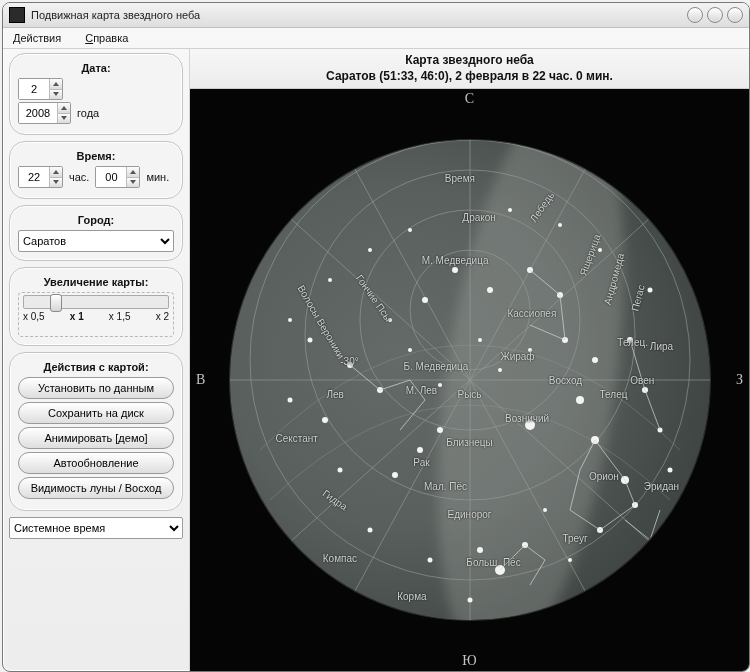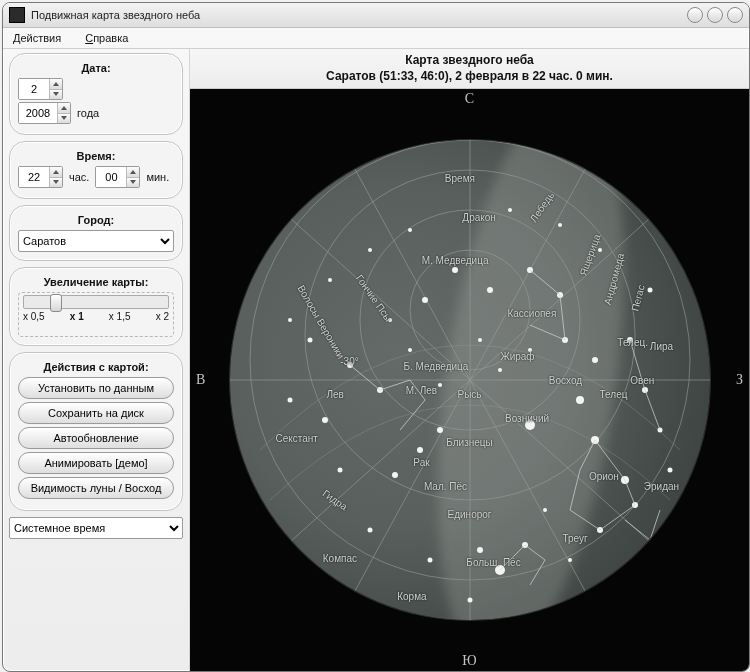--- a/index.html
+++ b/index.html
@@ -374,22 +374,22 @@
             <span>x 1,5</span>
             <span>x 2</span>
           </div>
         </div>
       </div>
 
       <div class="group">
         <div class="legend">Действия с картой:</div>
         <button class="btn">Установить по данным</button>
         <button class="btn">Сохранить на диск</button>
+        <button class="btn">Анимировать [демо]</button>
         <button class="btn">Автообновление</button>
-        <button class="btn">Анимировать [демо]</button>
         <button class="btn">Видимость луны / Восход</button>
       </div>
 
       <select class="combo" style="width:100%">
         <option>Системное время</option>
       </select>
 
     </div>
 
     <div class="main">

